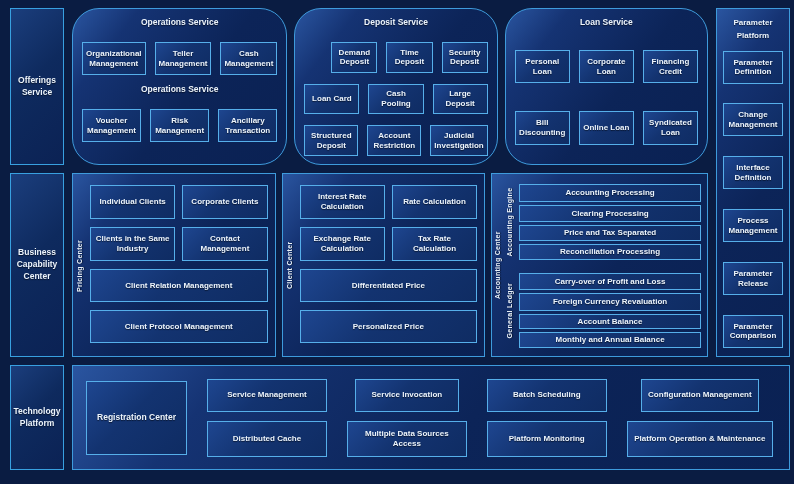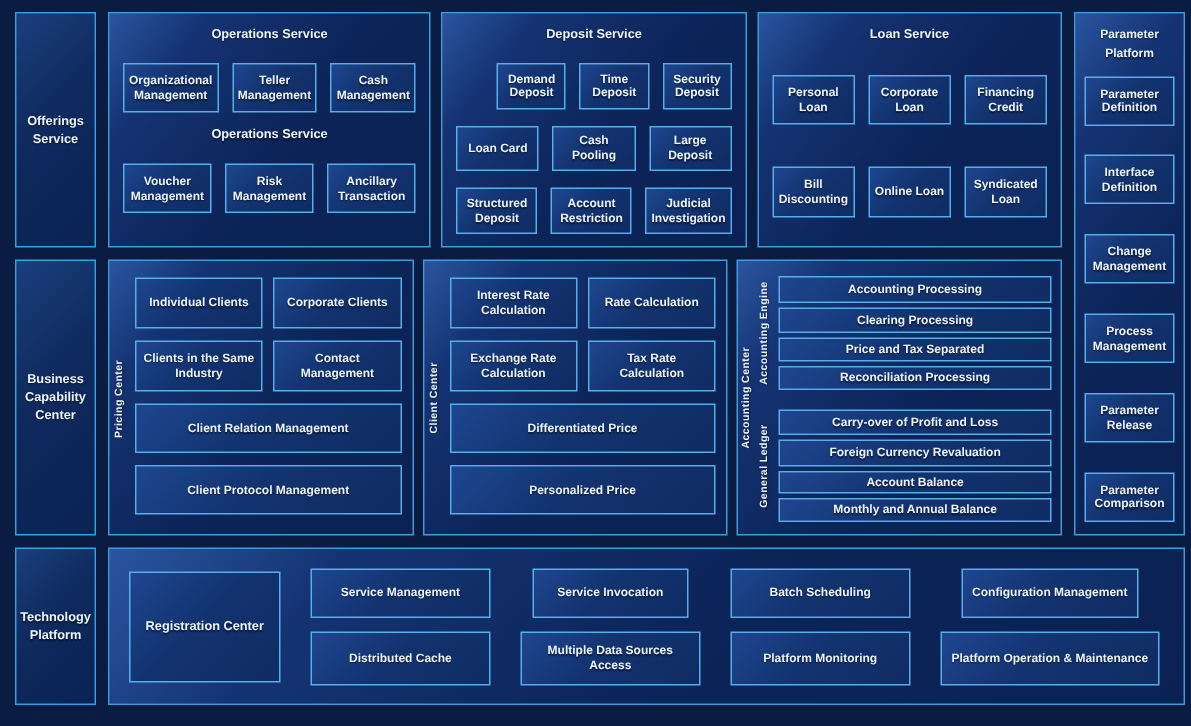--- a/index.html
+++ b/index.html
@@ -33,21 +33,21 @@
     border:1.2px solid #56AFEA;
     background:linear-gradient(135deg,#1E4690 0%,#133370 45%,#0F2C63 100%);
     display:flex; align-items:center; justify-content:center; text-align:center;
     font-size:8px; line-height:1.2; padding:2px 3px;
   }
 
   .panel-title { text-align:center; font-size:8.5px; line-height:1.3; }
 
   
   .top-band { grid-column:2; grid-row:1; display:flex; gap:7px; }
-  .svc-panel { flex:1; display:flex; flex-direction:column; padding:8px 9px; }
+  .svc-panel { flex:1; display:flex; flex-direction:column; padding:8px 9px;border-radius:27px; }
   .svc-row { display:flex; gap:9px; }
   .svc-row .box { flex:1; }
   .ops-row1 { margin-top:14px; height:33px; }
   .ops-mid  { margin-top:9px; }
   .ops-row2 { margin-top:14px; height:33px; }
   .dep-row1 { margin-top:14px; height:31px;padding-left:27px; }
   .dep-row  { margin-top:11px; height:31px; }
   .loan-row1{ margin-top:22px; height:33px; }
   .loan-row2{ margin-top:28px; height:34px; }
 
@@ -150,22 +150,22 @@
 
   </div>
 
   <div class="panel param-panel">
     <div class="panel-title param-title">
       <div>Parameter</div>
       <div>Platform</div>
     </div>
     <div class="param-items">
       <div class="box">Parameter Definition</div>
+      <div class="box">Change Management</div>
       <div class="box">Interface Definition</div>
-      <div class="box">Change Management</div>
       <div class="box">Process Management</div>
       <div class="box">Parameter Release</div>
       <div class="box">Parameter Comparison</div>
     </div>
   </div>
 
   <div class="cap-band">
 
     <div class="panel cap-col">
       <div class="vlabel">Pricing Center</div>

